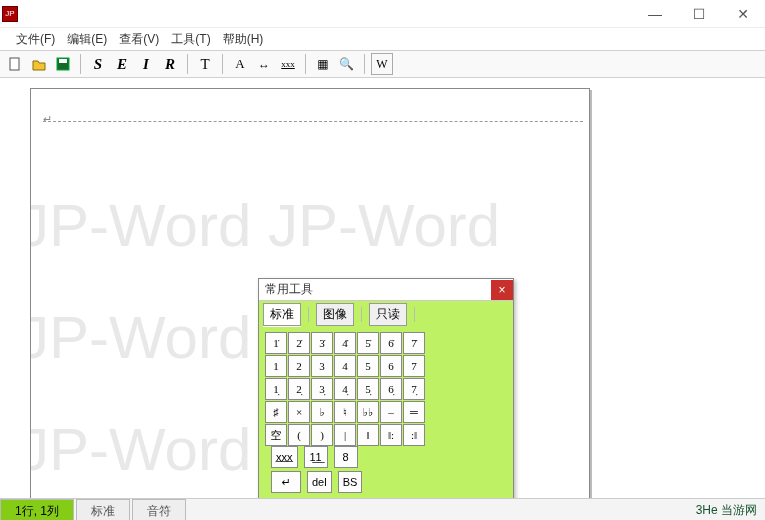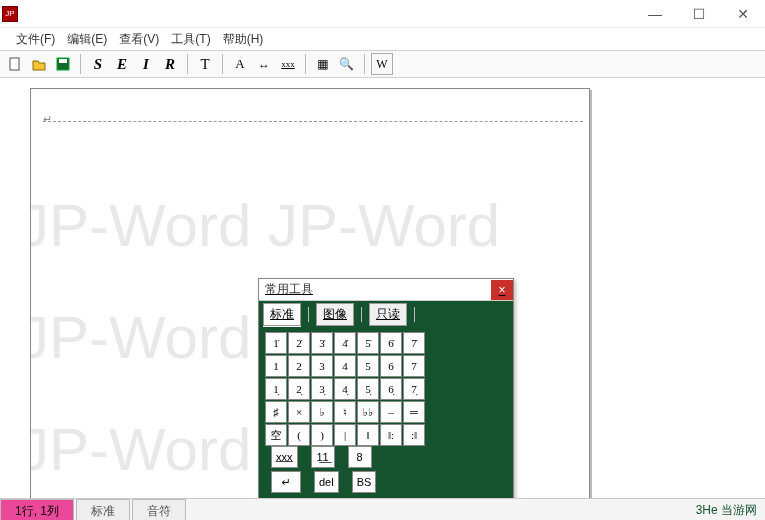--- a/index.html
+++ b/index.html
@@ -26,41 +26,41 @@
   .page-dash { position:absolute; top:32px; left:12px; right:6px; border-bottom:1px dashed #999; }
   .cursor { position:absolute; left:12px; top:24px; font-size:11px; color:#888;}
   .wm { position:absolute; color:#e8e8e8; font-size:60px; font-family:Arial,sans-serif;
         white-space:nowrap; user-select:none;margin-top:44px; }
   .wm1 { left:-12px; top:58px; }
   .wm2 { left:-12px; top:170px; }
   .wm3 { left:-12px; top:282px; }
   .wm4 { left:-12px; top:394px; }
   .statusbar { position:absolute; bottom:0; left:0; right:0; height:22px; border-top:1px solid #ccc;
                display:flex; align-items:stretch; background:#f4f4f4;}
-  .stab { padding:3px 14px; border:1px solid #bbb; border-bottom:none; background:#ec4899; margin-right:2px;
+  .stab { padding:3px 14px; border:1px solid #bbb; border-bottom:none; background:#84cc16; margin-right:2px;
           cursor:pointer; font-size:12px; }
   .stab.inactive { background:#eee; color:#555;}
   .brand { margin-left:auto; padding:3px 8px; color:#14532d; font-size:12px;}
   
-  .toolwin { position:absolute; left:258px; top:200px; width:256px; border:1px solid #888; background:#14532d;
-             box-shadow:2px 2px 4px rgba(0,0,0,0.25);text-decoration:underline;}
+  .toolwin { position:absolute; left:258px; top:200px; width:256px; border:1px solid #888; background:#bef264;
+             box-shadow:2px 2px 4px rgba(0,0,0,0.25);}
   .toolwin .twtitle { height:22px; display:flex; align-items:center; padding-left:6px; background:#fff;
                       border-bottom:1px solid #ccc; font-size:12px; color:#333;}
   .toolwin .twclose { margin-left:auto; width:22px; height:20px; background:#c9302c; color:#fff;
                       display:flex; align-items:center; justify-content:center; cursor:pointer;}
   .twtabs { display:flex; padding:2px 4px 0 4px; gap:6px; }
   .twtab { padding:2px 6px; border:1px solid #999; background:#f0f0f0; cursor:pointer; font-size:12px;}
   .twtab.active { background:#fff; box-shadow:0 1px 0 #fff; }
   .twtabsep { width:1px; background:#bbb; margin:4px 1px;}
   .twbody { padding:6px 6px 8px 6px; }
   .keygrid { display:grid; grid-template-columns:repeat(7,22px); grid-auto-rows:22px; gap:1px; float:left;}
   .kbtn { border:1px solid #888; background:#fdfdfd; display:flex; align-items:center; justify-content:center;
           font-size:11px; cursor:pointer; font-family:"SimSun",serif;}
   .rcol { margin-left:6px; float:left; display:flex; flex-direction:column; gap:3px;}
-  .rrow { display:flex; gap:13px; }
+  .rrow { display:flex; gap:6px; }
   .rbtn { border:1px solid #888; background:#fdfdfd; height:22px; min-width:24px; padding:0 4px;
           display:flex; align-items:center; justify-content:center; font-size:11px; cursor:pointer;}
   .clear { clear:both;}
 </style>
 </head>
 <body>
 
 <div class="titlebar">
   <span class="icon">JP</span>
   <div class="winbtns">

